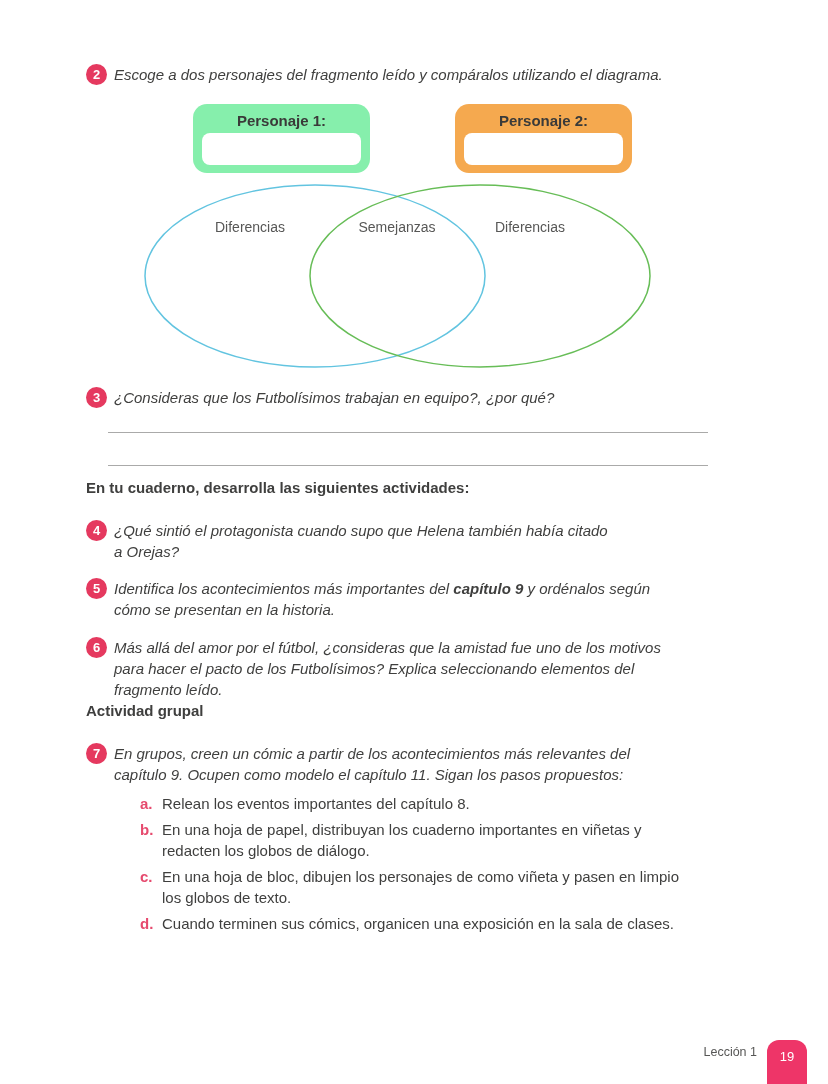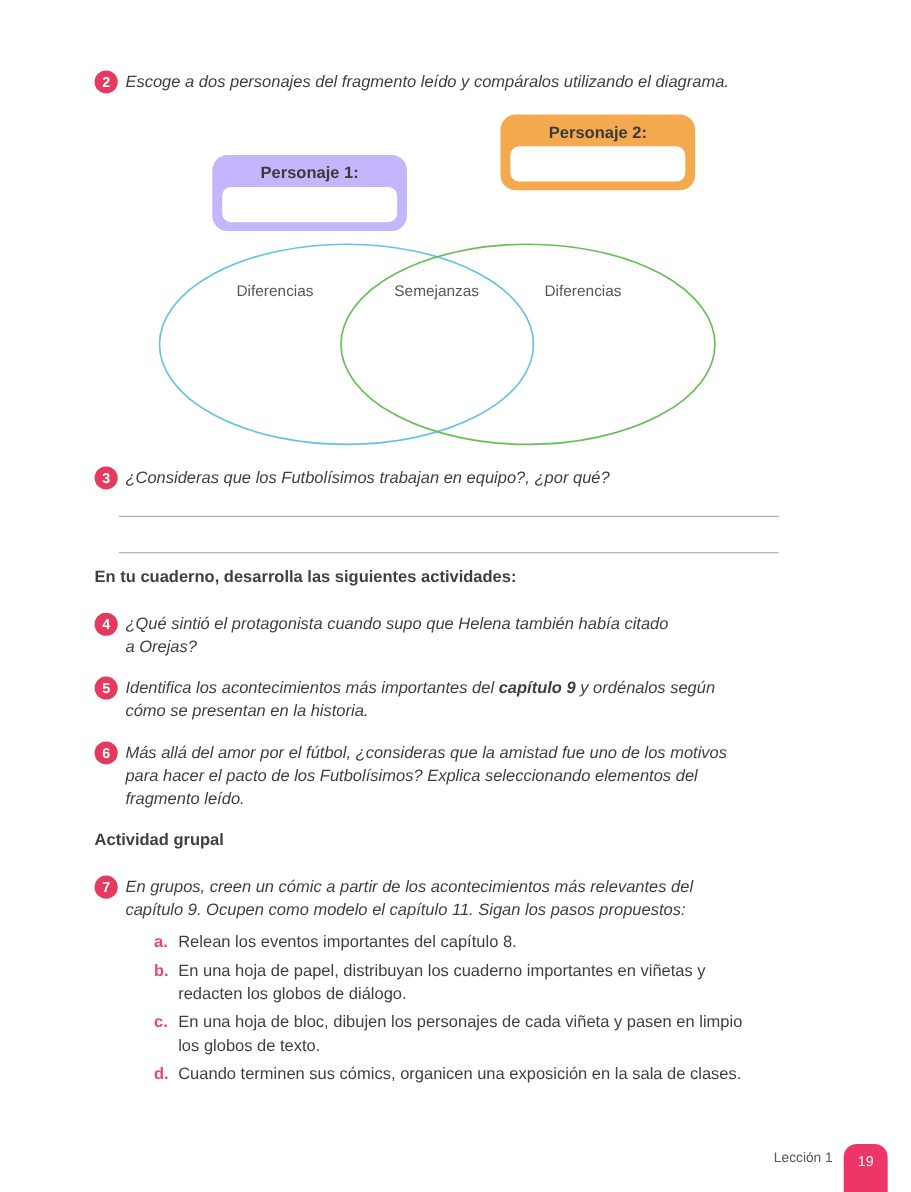--- a/index.html
+++ b/index.html
@@ -46,21 +46,21 @@
     display: flex;
     margin-left: 107px;
     gap: 85px;
     margin-top: 19px;
   }
   .pbox {
     width: 177px; height: 69px;
     border-radius: 14px;
     padding: 6px 9px 8px 9px;
   }
-  .pbox.yellow { background: #c4b5fd; margin-top: 37px; }
+  .pbox.yellow { background: #86efac; }
   .pbox.orange { background: #f5a94f; }
   .pbox-label {
     text-align: center;
     font-size: 15px;
     font-weight: 700;
     color: #3a3a39;
     height: 22px;
     line-height: 22px;
   }
   .pbox-input {
@@ -117,21 +117,21 @@
     white-space: pre-line;
     width: 560px;
   }
   
   .mt-q3 { margin-top: 15px; }
   .mt-lines { margin-top: 1px; }
   .mt-cuaderno { margin-top: 11px; }
   .mt-a4 { margin-top: 22px; }
   .mt-a5 { margin-top: 16px; }
   .mt-a6 { margin-top: 17px; }
-  .mt-grupal { margin-top: 16px; }
+  .mt-grupal { }
   .mt-a7 { margin-top: 22px; }
   
   .footer-lesson {
     position: absolute;
     right: 71px;
     bottom: 25px;
     font-size: 12.5px;
     color: #575756;
   }
   .page-badge {
@@ -223,21 +223,21 @@
           <span class="step-letter">a.</span>
           <span class="step-text">Relean los eventos importantes del capítulo 8.</span>
         </div>
         <div class="step">
           <span class="step-letter">b.</span>
           <span class="step-text">En una hoja de papel, distribuyan los cuaderno importantes en viñetas y
 redacten los globos de diálogo.</span>
         </div>
         <div class="step">
           <span class="step-letter">c.</span>
-          <span class="step-text">En una hoja de bloc, dibujen los personajes de cada viñeta y pasen en limpio
+          <span class="step-text">En una hoja de bloc, dibujen los personajes de como viñeta y pasen en limpio
 los globos de texto.</span>
         </div>
         <div class="step">
           <span class="step-letter">d.</span>
           <span class="step-text">Cuando terminen sus cómics, organicen una exposición en la sala de clases.</span>
         </div>
       </div>
     </div>
   </div>
 

